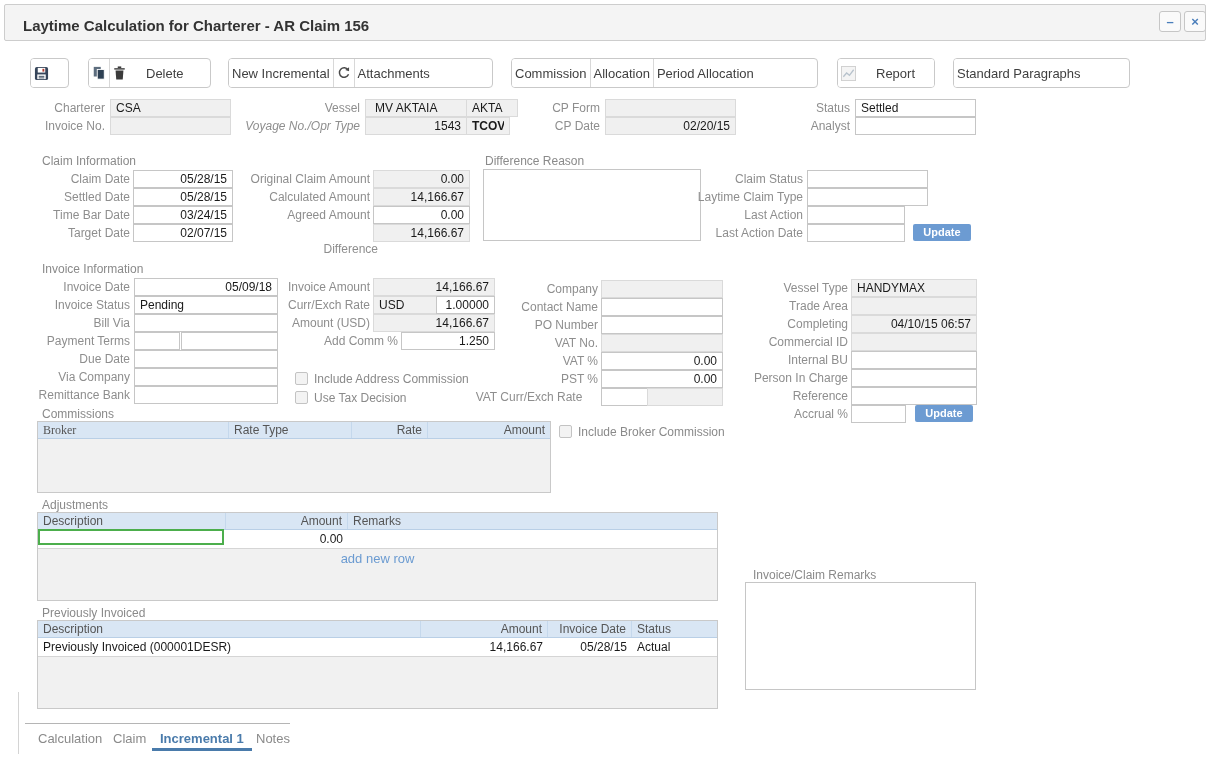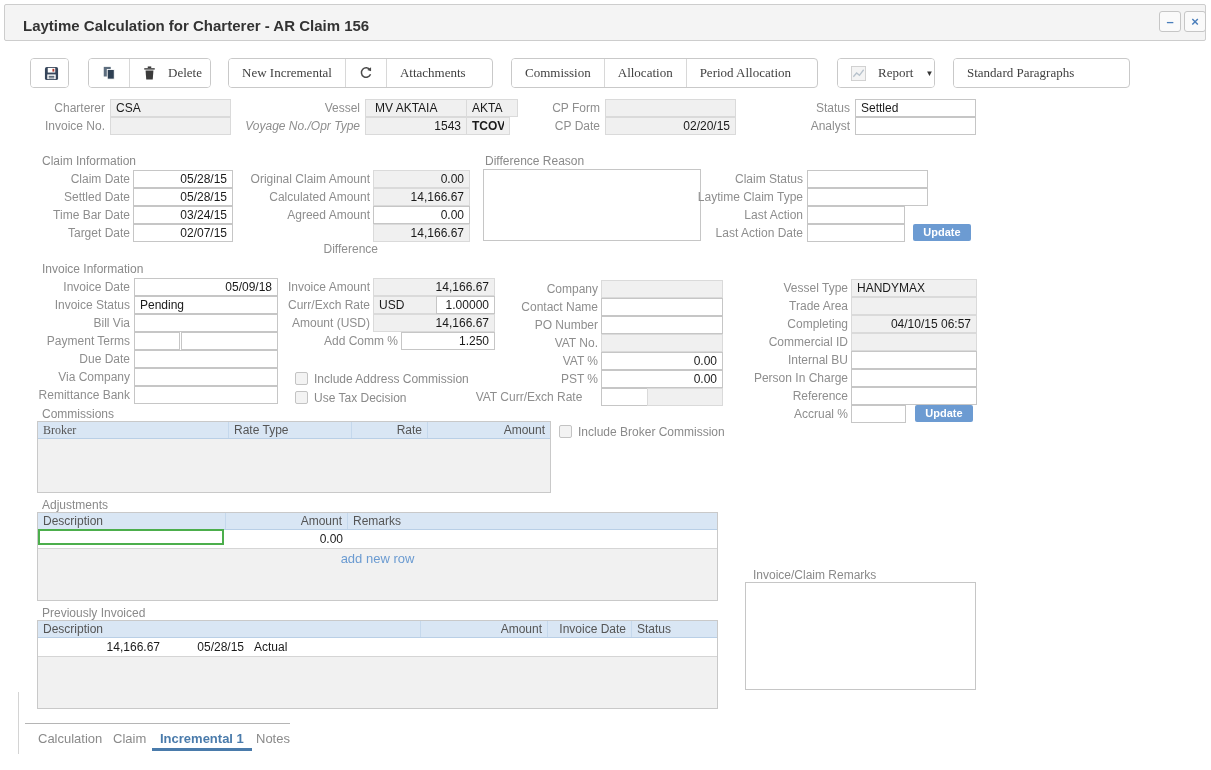--- a/index.html
+++ b/index.html
@@ -8,22 +8,22 @@
   
   .titlebar{position:absolute;left:4px;top:4px;width:1202px;height:37px;background:#f4f4f4;
             border:1px solid #cdcdcd;border-radius:2px;box-sizing:border-box;}
   .title{position:absolute;left:18px;top:12px;font-size:15px;font-weight:bold;color:#333;}
   .winbtn{position:absolute;top:11px;width:22px;height:21px;background:#fafafa;border:1px solid #c6c6c6;
           border-radius:3px;color:#4a7ebb;font-weight:bold;font-size:13px;line-height:19px;text-align:center;
           box-sizing:border-box;cursor:pointer;padding:0;}
   
   .grp{position:absolute;top:58px;height:30px;display:flex;background:#fff;border:1px solid #c9c9c9;
        border-radius:4px;box-sizing:border-box;overflow:hidden;}
-  .tbtn{border:none;background:#fff;font-family:Liberation Serif, serif;font-size:13px;color:#3f3f3f;
-        padding:0 13px;display:flex;align-items:center;gap:12px;cursor:pointer;height:100%;border-left:1px solid #d8d8d8;}
+  .tbtn{border:none;background:#fff;font-family:Liberation Sans, sans-serif;font-size:13px;color:#3f3f3f;
+        padding:0 3px;display:flex;align-items:center;gap:20px;cursor:pointer;height:100%;border-left:1px solid #d8d8d8;}
   .tbtn:first-child{border-left:none;}
   .caret{font-size:8px;color:#333;}
   
   .lbl{position:absolute;color:#8e8e8e;height:18px;line-height:18px;text-align:right;white-space:nowrap;}
   .sec{position:absolute;color:#8a8a8a;white-space:nowrap;}
   .fld{position:absolute;height:18px;border:1px solid #c6c6c6;background:#fff;color:#1a1a1a;
        font-family:"Liberation Sans",sans-serif;font-size:12px;padding:0 5px;box-sizing:border-box;outline:none;}
   .fld.ro{background:#f0f0f0;border-color:#dadada;}
   .fld.num{text-align:right;}
   textarea.fld{resize:none;padding:3px 5px;}
@@ -272,20 +272,21 @@
 
 <div class="sec" style="left:42px;top:606px;">Previously Invoiced</div>
 <div class="tbl" style="left:37px;top:620px;width:681px;height:89px;">
   <div class="thead">
     <div class="th" style="width:383px;">Description</div>
     <div class="th r" style="width:127px;">Amount</div>
     <div class="th r" style="width:84px;">Invoice Date</div>
     <div class="th" style="flex:1;">Status</div>
   </div>
   <div class="trow">
+    <div class="td" style="width:383px;">Previously Invoiced (000001DESR)</div>
     <div class="td r" style="width:127px;">14,166.67</div>
     <div class="td r" style="width:84px;">05/28/15</div>
     <div class="td" style="flex:1;">Actual</div>
   </div>
 </div>
 
 <div class="sec" style="left:753px;top:568px;">Invoice/Claim Remarks</div>
 <textarea class="fld" style="left: 745px; top: 582px; width: 231px; height: 108px;"></textarea>
 
 <div class="vline" style="left:18px;top:692px;height:62px;"></div>

